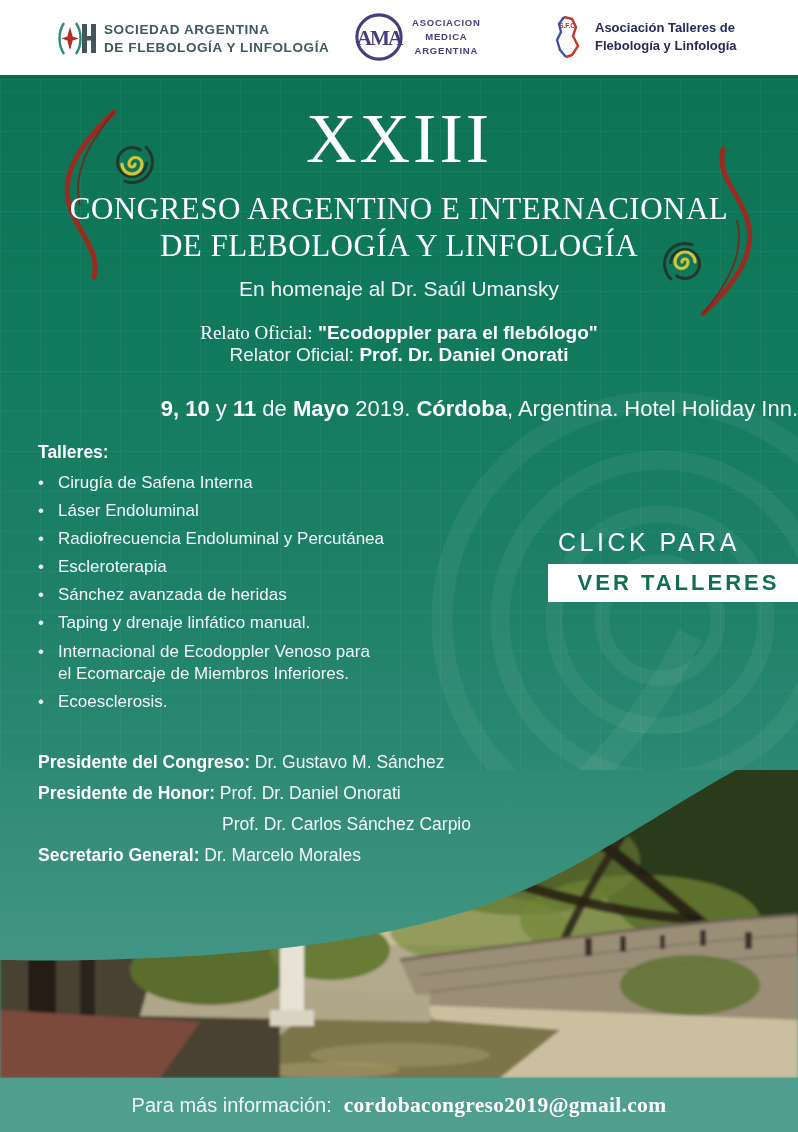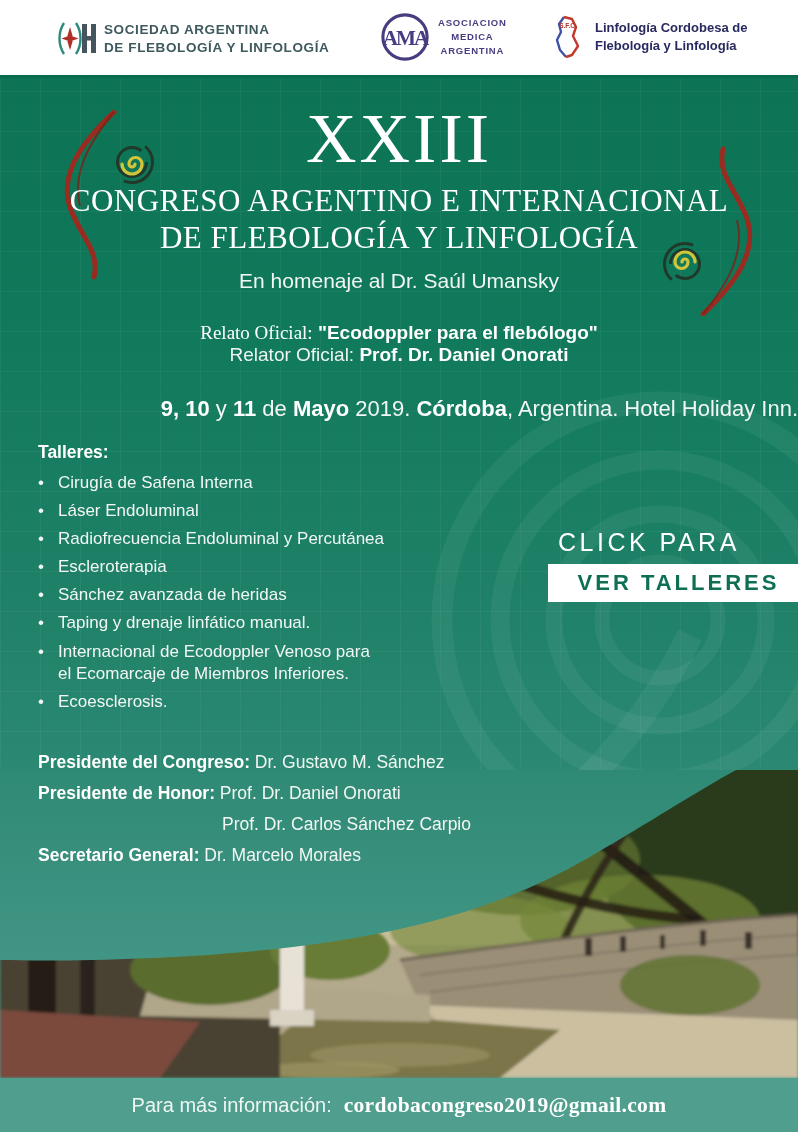--- a/index.html
+++ b/index.html
@@ -3,40 +3,40 @@
 <meta charset="utf-8">
 <style>
   html,body{margin:0;padding:0;background:#777;}
   .page{position:relative;width:798px;height:1132px;margin:0 auto;overflow:hidden;
         font-family:"Liberation Sans",sans-serif;background:#fff;}
   
   .header{position:absolute;left:0;top:0;width:798px;height:59px;background:#ffffff;z-index:5;}
   .logo{position:absolute;display:flex;align-items:center;gap:8px;}
   .logo-left{left:54px;top:16px;}
   .logo-left .txt{font-size:13.5px;font-weight:700;color:#3e5a5e;letter-spacing:.6px;line-height:1.3;}
-  .logo-center{left:380px;top:12px;justify-content:space-between;}
+  .logo-center{left:354px;top:12px;justify-content:space-between;}
   .logo-center .txt{font-size:9.5px;font-weight:700;color:#463d80;letter-spacing:.8px;line-height:1.45;text-align:center;}
   .logo-right{left:551px;top:14px;}
   .logo-right .txt{font-size:13px;font-weight:700;color:#28295e;line-height:1.35;}
   
   .body-green{position:absolute;left:0;top:75px;width:798px;height:1057px;
     background:linear-gradient(180deg,#0c7354 0%,#117a5c 25%,#1f8168 50%,#2f8b76 70%,#3f9583 85%,#4c9d8c 100%);
     border-top:3px solid #0a6a4d;box-sizing:border-box;}
   .grid-tex{position:absolute;inset:0;
     background-image:repeating-linear-gradient(0deg,rgba(255,255,255,.045) 0 1px,transparent 1px 40px),
                      repeating-linear-gradient(90deg,rgba(255,255,255,.045) 0 1px,transparent 1px 40px);}
   .watermark{position:absolute;left:0;top:75px;width:798px;height:1057px;z-index:1;pointer-events:none;}
   .ornament{position:absolute;z-index:2;}
   .orn-left{left:50px;top:110px;}
   .orn-right{left:662px;top:146px;transform:rotate(180deg);}
   
   .title-block{position:absolute;left:0;top:104px;width:798px;text-align:center;color:#ffffff;z-index:3;}
   .numeral{font-family:"Liberation Serif",serif;font-size:70px;line-height:1;letter-spacing:3px;}
   .tline{font-family:"Liberation Serif",serif;font-size:31px;line-height:1.2;letter-spacing:.5px;}
-  .tline1{margin-top:8px;}
+  .tline1{margin-top:16px;}
   .tribute{font-size:21px;font-weight:400;margin-top:13px;color:#f2f7f5;}
   
   .relato-block{position:absolute;left:0;top:322px;width:798px;text-align:center;color:#fff;z-index:3;}
   .relato-l1{font-size:19px;}
   .relato-l1 .serif{font-family:"Liberation Serif",serif;}
   .relato-l1 .b{font-weight:700;}
   .relato-l2{font-size:19px;color:#eef5f2;}
   .relato-l2 .b{font-weight:700;color:#fff;}
   .date-line{position:absolute;left:0;top:396px;width:798px;text-align:right;font-size:22px;color:#f2f7f5;z-index:3;}
   .date-line .b{font-weight:700;color:#fff;}
@@ -103,21 +103,21 @@
       </div>
     </div>
 
     <div class="logo logo-right">
       <svg width="36" height="46" viewBox="0 0 36 46">
         <path d="M13,3 L8,10 L10,18 L6,26 L9,36 L15,43" stroke="#3f51a3" stroke-width="2.4" fill="none" stroke-linejoin="round"></path>
         <path d="M13,3 L21,5 L25,13 L22,22 L27,32 L21,41 L15,43" stroke="#c0392b" stroke-width="2.4" fill="none" stroke-linejoin="round"></path>
         <text x="17" y="14" text-anchor="middle" font-size="6.5" font-weight="bold" fill="#b03028" font-family="Liberation Sans,sans-serif">S.F.C.</text>
       </svg>
       <div class="txt">
-        <div>Linfología Cordobesa de</div>
+        <div>Asociación Talleres de</div>
         <div>Flebología y Linfología</div>
       </div>
     </div>
   </div>
 
   <div class="body-green">
     <div class="grid-tex"></div>
   </div>
 
   <svg class="watermark" viewBox="0 0 798 1057">

